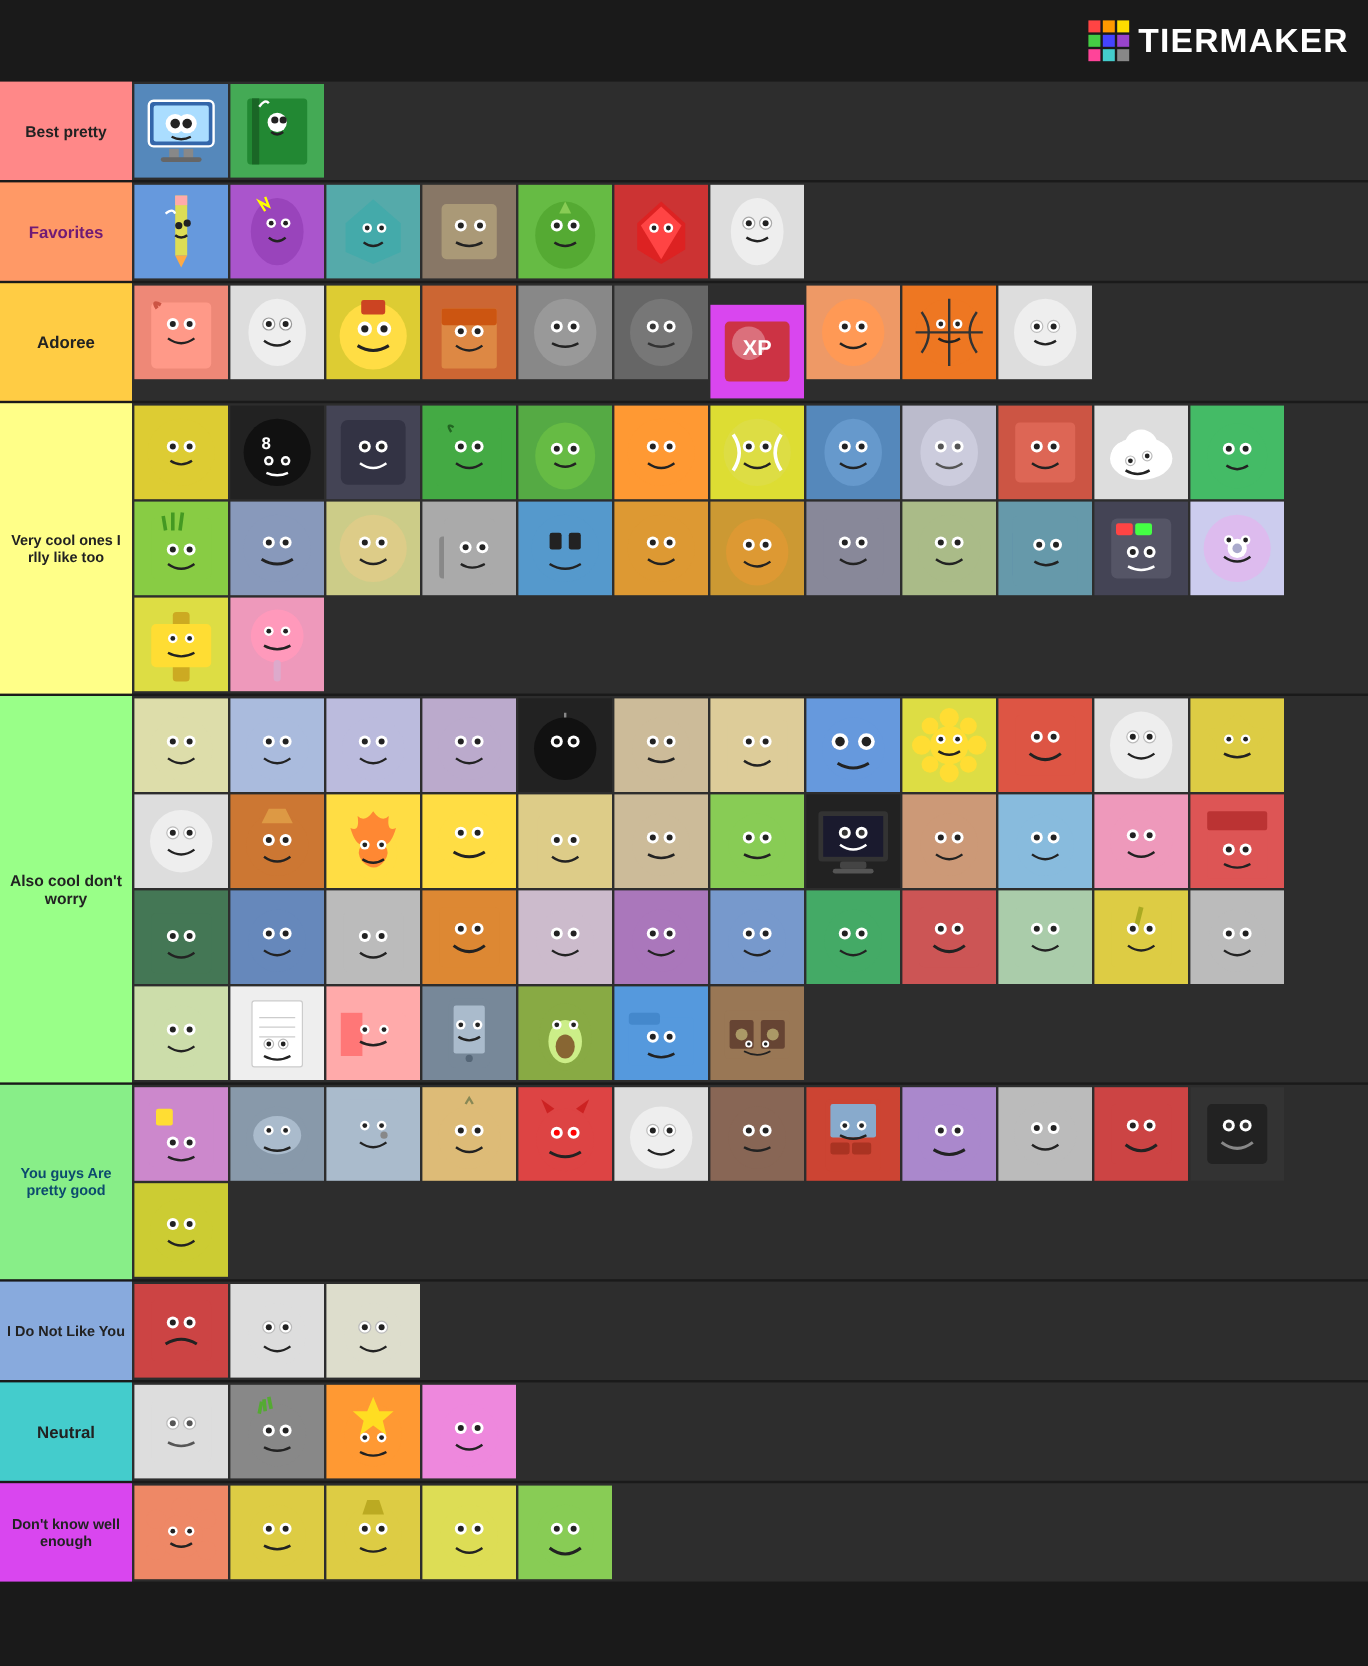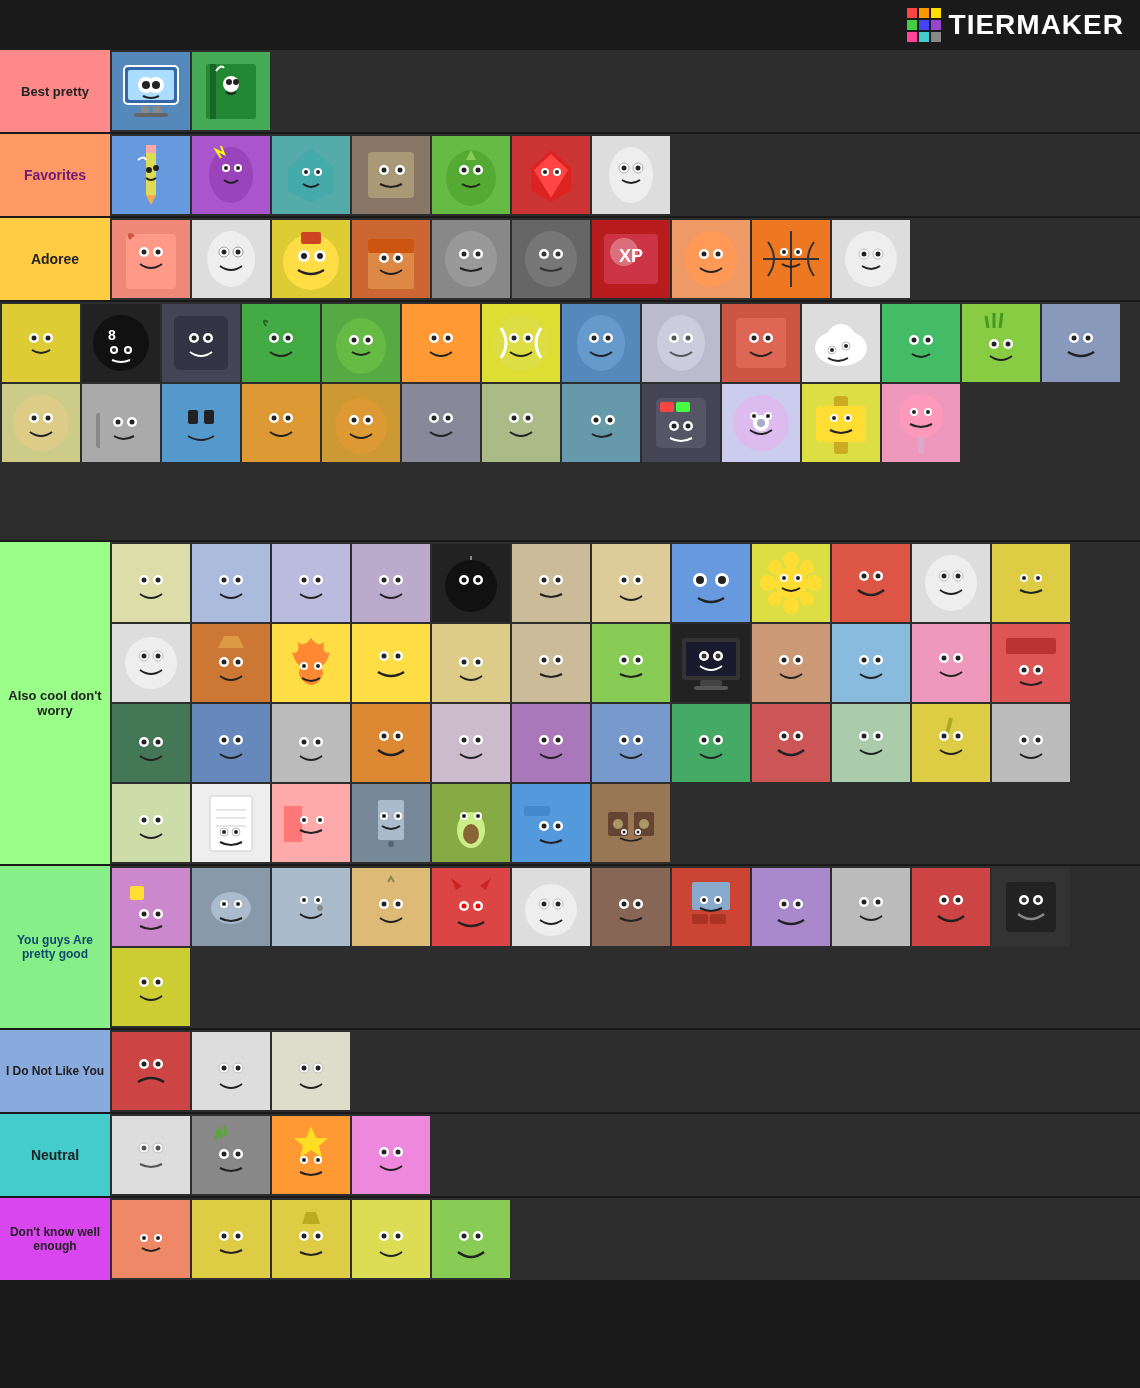--- a/index.html
+++ b/index.html
@@ -9,21 +9,21 @@
       width: 1140px;
       min-height: 1388px;
     }
 
     .header {
       background: #1a1a1a;
       display: flex;
       justify-content: flex-end;
       align-items: center;
       padding: 8px 16px;
-      height: 50px;
+      height: 68px;
     }
 
     .tiermaker-logo {
       display: flex;
       align-items: center;
       gap: 8px;
     }
 
     .logo-grid {
       display: grid;
@@ -297,21 +297,21 @@
         <svg width="70" height="70" viewBox="0 0 70 70">
           <ellipse cx="35" cy="35" rx="26" ry="28" fill="#777777"></ellipse>
           <circle cx="28" cy="30" r="5" fill="white"></circle>
           <circle cx="42" cy="30" r="5" fill="white"></circle>
           <circle cx="28" cy="30" r="2.5" fill="#333"></circle>
           <circle cx="42" cy="30" r="2.5" fill="#333"></circle>
           <path d="M24 44 Q35 50 46 44" stroke="#333" stroke-width="2" fill="none"></path>
         </svg>
       </div>
 
-      <div class="char" style="background:#b91c1c;">
+      <div class="char" style="background:#d946ef;margin-top:16px;">
         <svg width="70" height="70" viewBox="0 0 70 70">
           <rect x="8" y="10" width="54" height="50" rx="4" fill="#cc3344"></rect>
           <circle cx="28" cy="28" r="14" fill="white" opacity="0.3"></circle>
           <text x="35" y="38" text-anchor="middle" font-size="18" font-weight="bold" fill="white">XP</text>
         </svg>
       </div>
       <div class="char" style="background:#ee9966;">
         <svg width="70" height="70" viewBox="0 0 70 70">
           <ellipse cx="35" cy="35" rx="26" ry="28" fill="#ff9955"></ellipse>
           <circle cx="28" cy="30" r="5" fill="white"></circle>
@@ -343,20 +343,23 @@
           <circle cx="42" cy="30" r="5" fill="white" stroke="#bbb" stroke-width="1"></circle>
           <circle cx="28" cy="30" r="2.5" fill="#222"></circle>
           <circle cx="42" cy="30" r="2.5" fill="#222"></circle>
           <path d="M26 42 Q35 48 44 42" stroke="#222" stroke-width="2" fill="none"></path>
         </svg>
       </div>
     </div>
   </div>
 
   <div class="tier-row" style="min-height:240px;">
+    <div class="tier-label" style="background:#ffff88; color:#222; font-size:12px;">
+      <span>Very cool ones I rlly like too</span>
+    </div>
     <div class="tier-items">
 
       <div class="char" style="background:#ddcc33;">
         <svg width="70" height="70" viewBox="0 0 70 70">
           <circle cx="35" cy="35" r="28" fill="#ddcc33"></circle>
           <circle cx="28" cy="30" r="5" fill="white"></circle>
           <circle cx="42" cy="30" r="5" fill="white"></circle>
           <circle cx="28" cy="30" r="2.5" fill="#222"></circle>
           <circle cx="42" cy="30" r="2.5" fill="#222"></circle>
           <path d="M26 42 Q35 48 44 42" stroke="#222" stroke-width="2" fill="none"></path>

